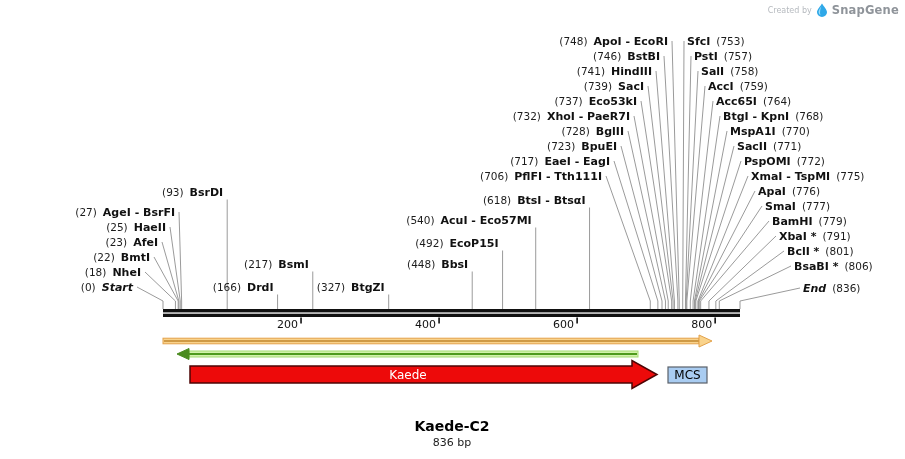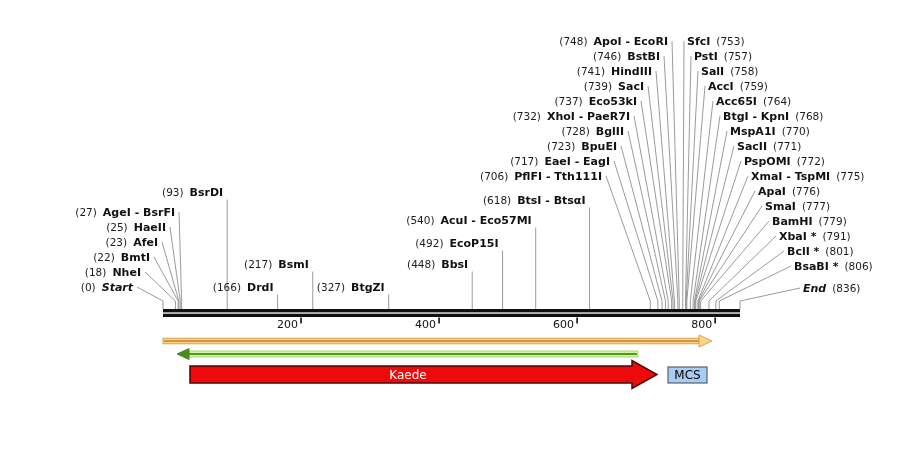--- a/index.html
+++ b/index.html
@@ -16,20 +16,30 @@
   #attribution .brand{font-size:11.5px;color:#8f949a;font-weight:600;letter-spacing:.2px;}
   #footer-block{position:absolute;left:452px;top:418px;transform:translateX(-50%);text-align:center;}
   #footer-block .t{font-size:14px;font-weight:bold;color:#000;}
   #footer-block .s{font-size:11px;color:#222;margin-top:2px;}
 </style>
 </head>
 <body>
 
 <div id="canvas">
 
+  <div id="attribution">
+    <span class="created">Created by</span>
+    <span style="display:inline-flex;">
+      <svg width="10" height="14" viewBox="0 0 10 14">
+        <path id="drop-main" d="M5 0.5 C6.6 3.2 10 6.6 10 9.3 A5 4.7 0 1 1 0 9.3 C0 6.6 3.4 3.2 5 0.5 Z" fill="#2FA8E8"></path>
+        <path id="drop-hi" d="M4.4 3.2 C3 5.2 1.6 7.2 1.6 9.3 A3.4 3.4 0 0 0 3.4 12.2 C2.6 9.4 3.2 6 4.4 3.2 Z" fill="#9ADCF9"></path>
+      </svg>
+    </span>
+    <span class="brand">SnapGene</span>
+  </div>
 
   <svg id="map-svg" width="905" height="459" viewBox="0 0 905 459">
       <path d="M 672 41 L 679.2631578947369 301 L 679.2631578947369 309" fill="none" stroke="#8e8e8e" stroke-width="0.9"></path>
       <path d="M 664 56 L 677.8827751196172 301 L 677.8827751196172 309" fill="none" stroke="#8e8e8e" stroke-width="0.9"></path>
       <path d="M 656 71 L 674.4318181818182 301 L 674.4318181818182 309" fill="none" stroke="#8e8e8e" stroke-width="0.9"></path>
       <path d="M 648 86 L 673.0514354066986 301 L 673.0514354066986 309" fill="none" stroke="#8e8e8e" stroke-width="0.9"></path>
       <path d="M 641 101 L 671.671052631579 301 L 671.671052631579 309" fill="none" stroke="#8e8e8e" stroke-width="0.9"></path>
       <path d="M 634 116 L 668.22009569378 301 L 668.22009569378 309" fill="none" stroke="#8e8e8e" stroke-width="0.9"></path>
       <path d="M 628 131 L 665.4593301435407 301 L 665.4593301435407 309" fill="none" stroke="#8e8e8e" stroke-width="0.9"></path>
       <path d="M 621 146 L 662.0083732057417 301 L 662.0083732057417 309" fill="none" stroke="#8e8e8e" stroke-width="0.9"></path>
@@ -130,14 +140,18 @@
       <g>
         <polygon points="190,366 632,366 632,360.5 657,374.5 632,388.5 632,383 190,383" fill="#ED0A0A" stroke="#4D0404" stroke-width="1.5"></polygon>
         <text x="408" y="379" text-anchor="middle" class="feat-label" fill="#ffffff">Kaede</text>
       </g>
       <g>
         <rect x="668" y="367" width="39" height="16" fill="#A9CCF1" stroke="#5A6069" stroke-width="1.2"></rect>
         <text x="687.5" y="379" text-anchor="middle" class="feat-label" fill="#000000" font-size="11.5">MCS</text>
       </g>
     </svg>
 
+  <div id="footer-block">
+    <div class="t">Kaede-C2</div>
+    <div class="s">836 bp</div>
+  </div>
 
 </div>
 
 </body></html>

